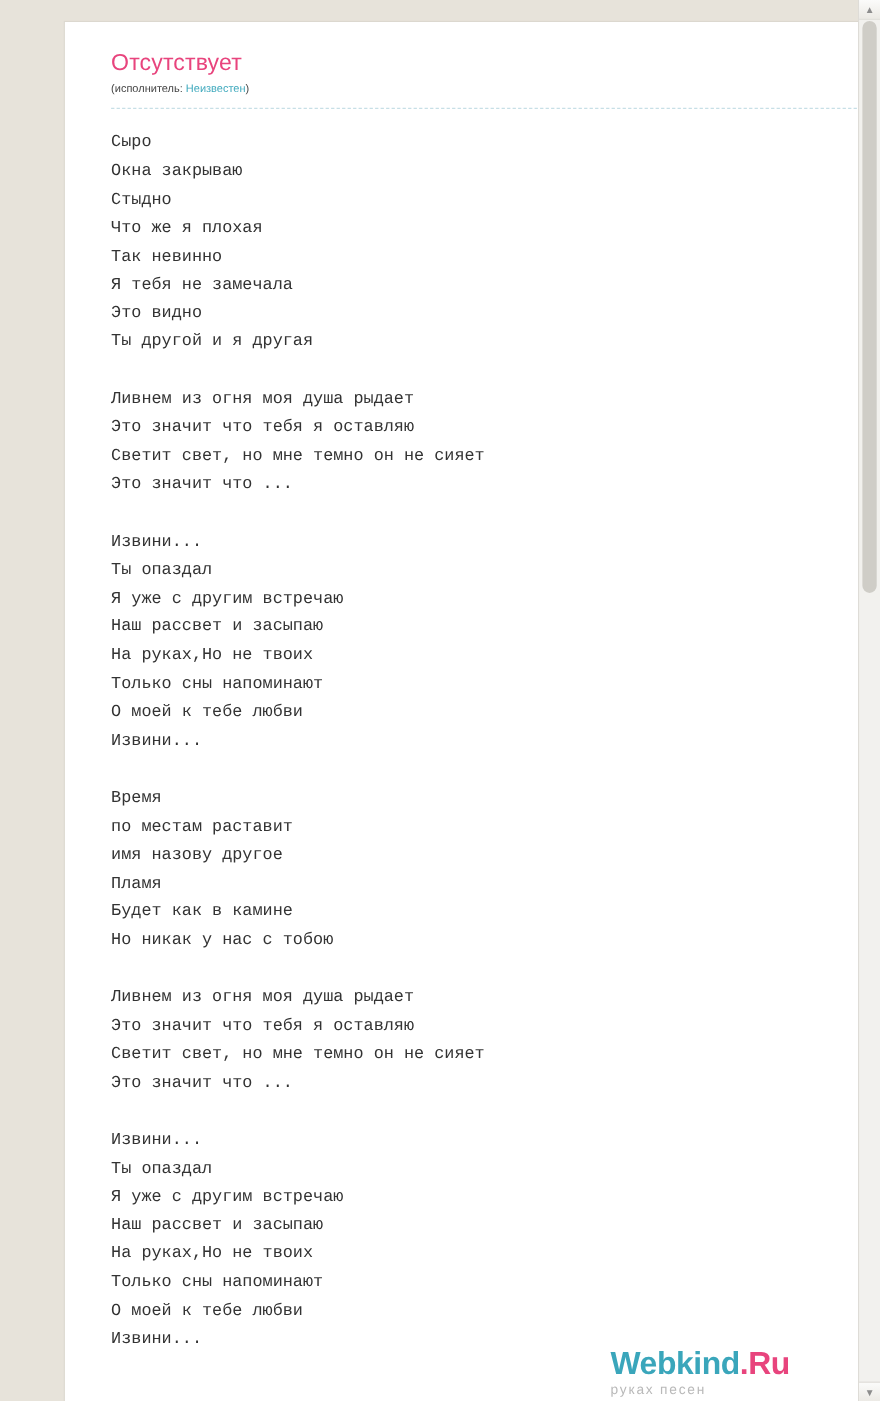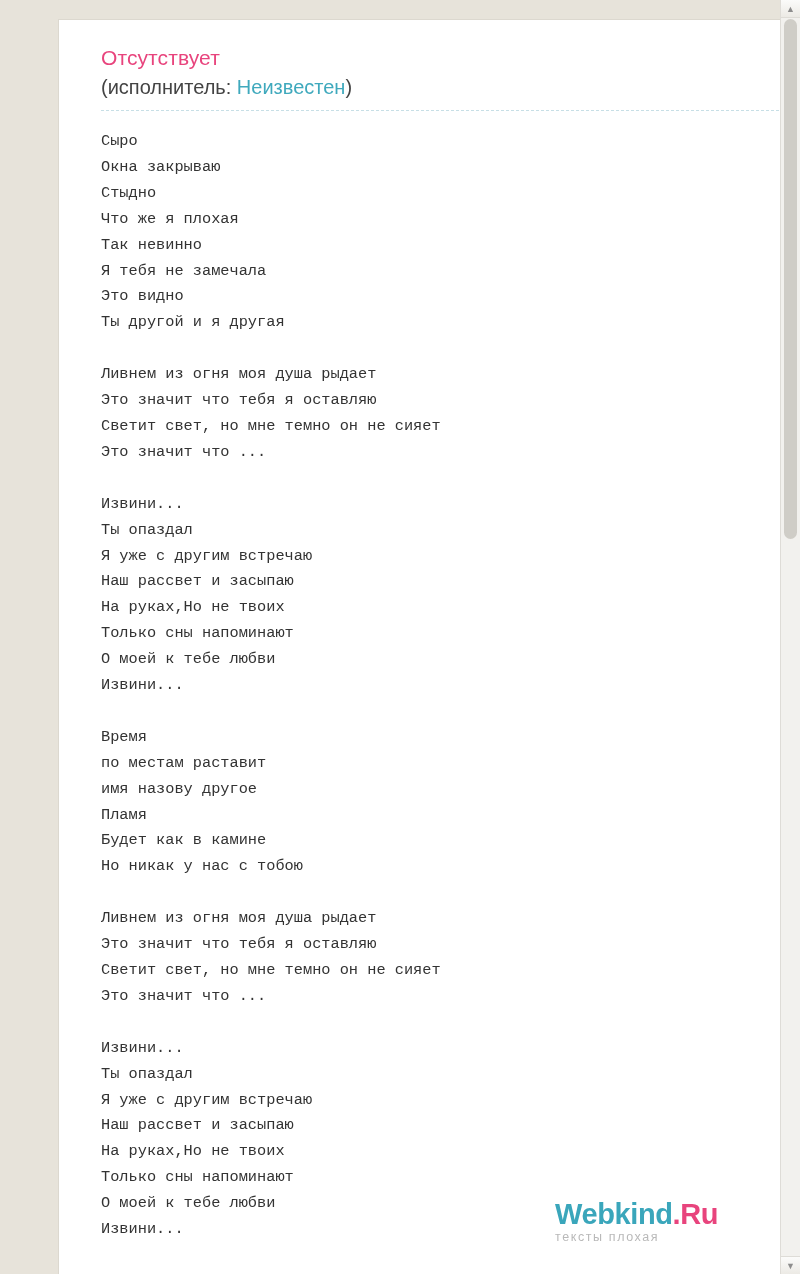--- a/index.html
+++ b/index.html
@@ -31,42 +31,42 @@
     box-sizing: border-box;
   }
   .song-title {
     font-size: 21px;
     color: #e8447d;
     font-weight: normal;
     margin: 0 0 6px 0;
     letter-spacing: 0.1px;
   }
   .artist-line {
-    font-size: 20px;
+    font-size: 10px;
     color: #444444;
     padding-bottom: 11px;
     border-bottom: 1px dashed #c7dfe6;
     margin-bottom: 18px;
   }
   .artist-link {
     color: #3fa9bd;
     text-decoration: none;
   }
   .lyrics {
     font-size: 15.3px;
     line-height: 25.9px;
     color: #333333;
     white-space: pre-wrap;
     word-wrap: break-word;
     font-family: Liberation Mono, monospace;
   }
   .logo-wrap {
     position: absolute;
     right: 44px;
-    bottom: 30px;
+    bottom: 4px;
     text-align: left;
     width: 220px;
   }
   .logo-main {
     font-size: 29px;
     font-weight: bold;
     letter-spacing: -0.4px;
     line-height: 1;
     white-space: nowrap;
   }
@@ -177,21 +177,21 @@
 Ты опаздал
 Я уже с другим встречаю
 Наш рассвет и засыпаю
 На руках,Но не твоих
 Только сны напоминают
 О моей к тебе любви
 Извини...</div>
 
     <div class="logo-wrap">
       <div class="logo-main"><span class="logo-web">Web</span><span class="logo-kind">kind</span><span class="logo-dot">.</span><span class="logo-ru">Ru</span></div>
-      <div class="logo-sub">тексты плохая</div>
+      <div class="logo-sub">руках песен</div>
     </div>
 
   </div>
 </div>
 
 <div class="scrollbar">
   <div class="arrow up">▲</div>
   <div class="thumb"></div>
   <div class="arrow down">▼</div>
 </div>

